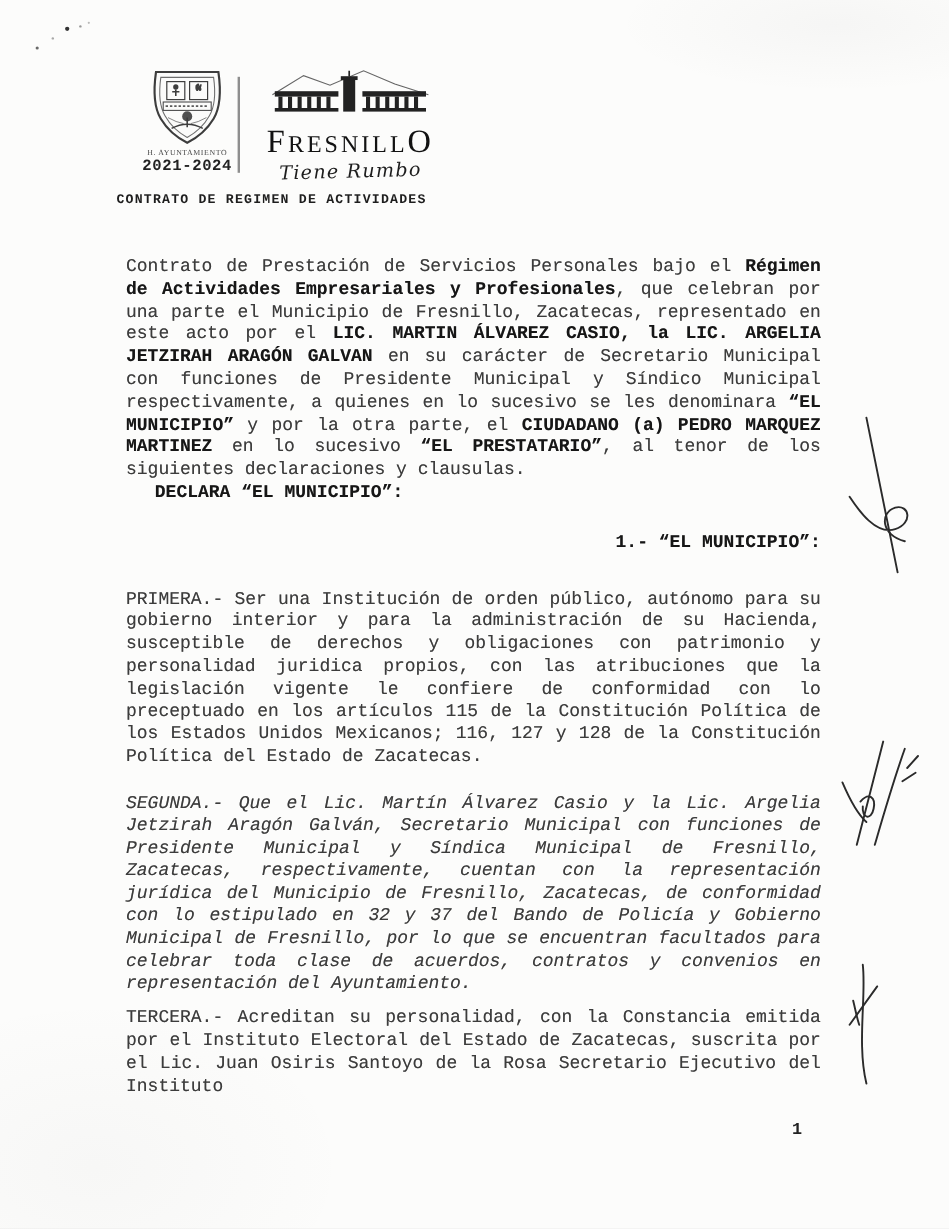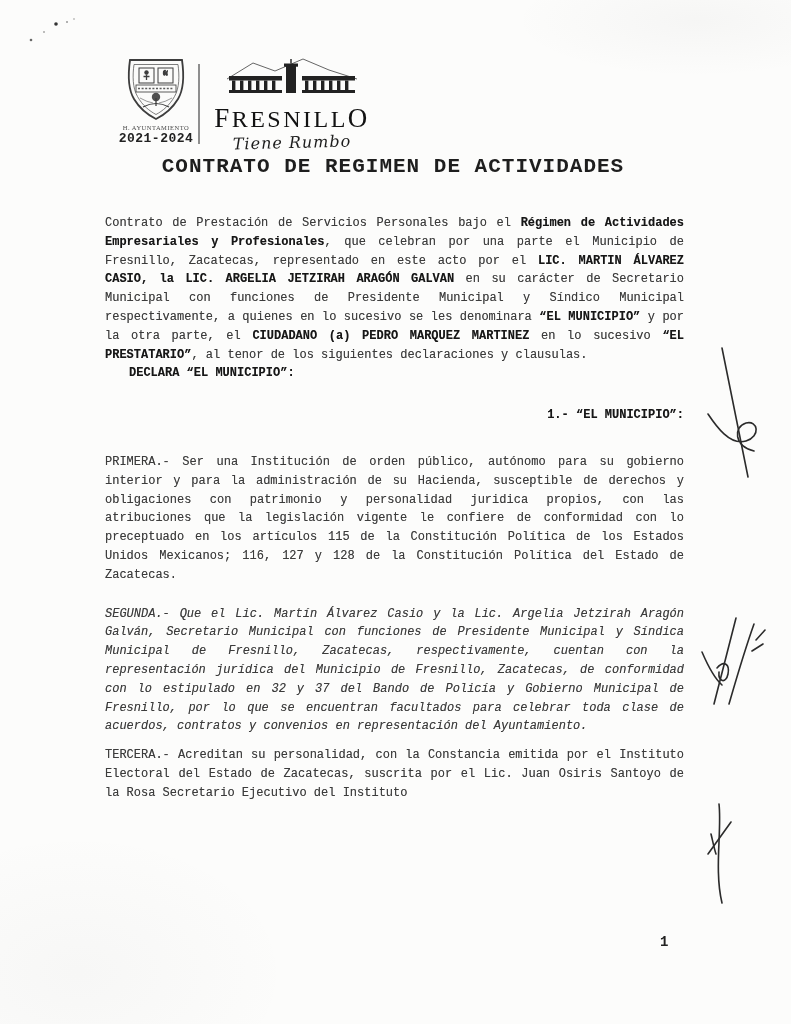--- a/index.html
+++ b/index.html
@@ -19,31 +19,31 @@
   
   .crest { position:absolute; left:110px; top:57px; width:92px; text-align:center; }
   .crest svg { display:block; margin:0 auto; }
   .crest-cap1 { font-family:"Liberation Serif",serif; font-size:6.5px; letter-spacing:.5px; color:#4a4a4a; margin-top:1px; }
   .crest-cap2 { font-family:Liberation Mono, monospace; font-size:13px; font-weight:bold; color:#222; letter-spacing:.5px; }
   .logo-divider { position:absolute; left:198px; top:64px; width:2px; height:80px; background:#6a6a6a; opacity:.75; }
   .brand { position:absolute; left:206px; top:56px; width:172px; text-align:center; }
   .brand svg { display:block; margin:0 auto; }
   .brand-name { line-height:1; margin-top:1px; color:#121212; font-family:"Liberation Serif",serif; letter-spacing:2.5px; white-space:nowrap; }
   .brand-name .cap { font-size:27px; }
-  .brand-name .mid { font-size:24px; }
+  .brand-name .mid { font-size:20px; }
   .brand-tagline { font-family:"DejaVu Serif",serif; font-style:italic; font-size:16px; color:#1d1d1d; letter-spacing:1px; margin-top:1px; transform:rotate(-1.5deg); }
   
   .doc-title {
     position:absolute; left:97px; top:157px; width:592px;
-    text-align:center; font-weight:bold; font-size:21px; line-height:20px;
+    text-align:left; font-weight:bold; font-size:11px; line-height:20px;
     letter-spacing:1px; color:#1e1e1e;
   }
   
   .body-col { position:absolute; left:105px; top:0; width:579px; padding-top:214px;
-    font-size:12px; line-height:18.8px; text-shadow:0 0 .5px rgba(70,70,70,.55); }
+    font-size:15px; line-height:18.8px; text-shadow:0 0 .5px rgba(70,70,70,.55); }
   .para { text-align:justify; }
   .para b, .subheading, .centered-heading { color:#161616; }
   .centered-heading { text-align:center; font-weight:bold; letter-spacing:1px; margin-top:-4px; }
   .subheading { font-weight:bold; }
   .sub-declara { margin-top:0; padding-left:24px; }
   .sub-clause1 { margin-top:23px;text-align:right; }
   .p-primera { margin-top:28px; }
   .p-segunda { margin-top:20px;font-style:italic; }
   .p-tercera { margin-top:10px; }
   

